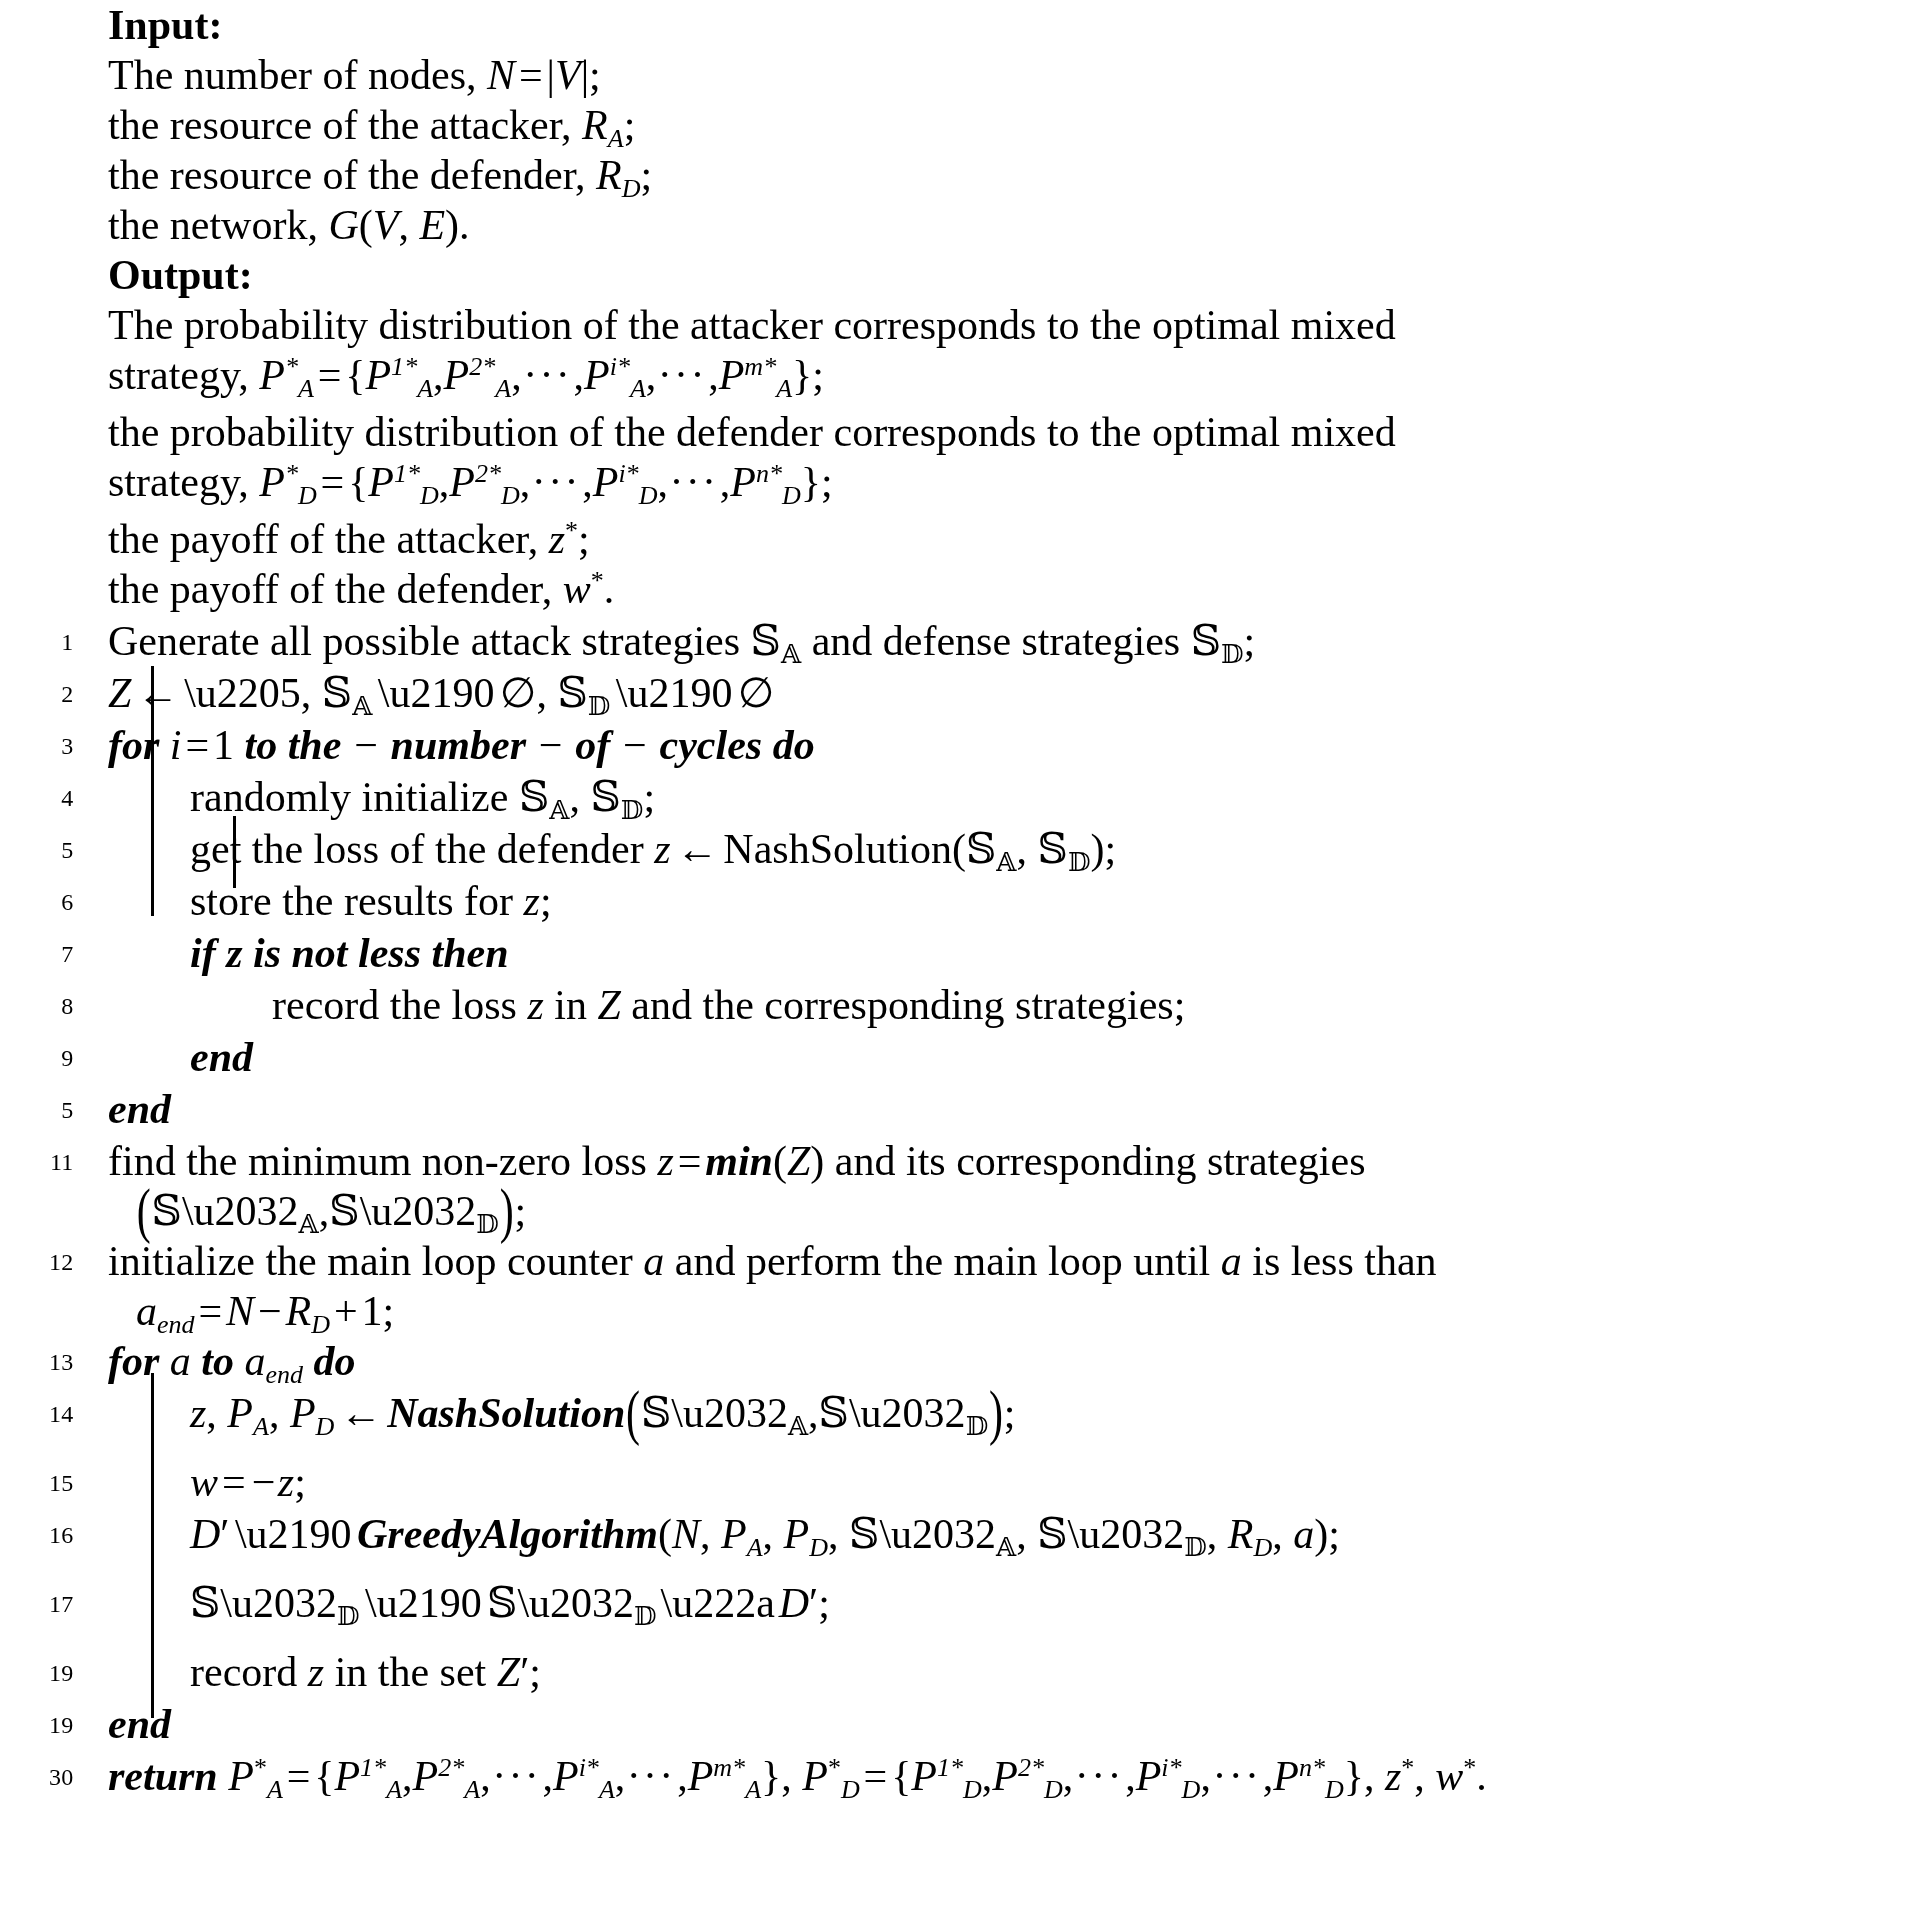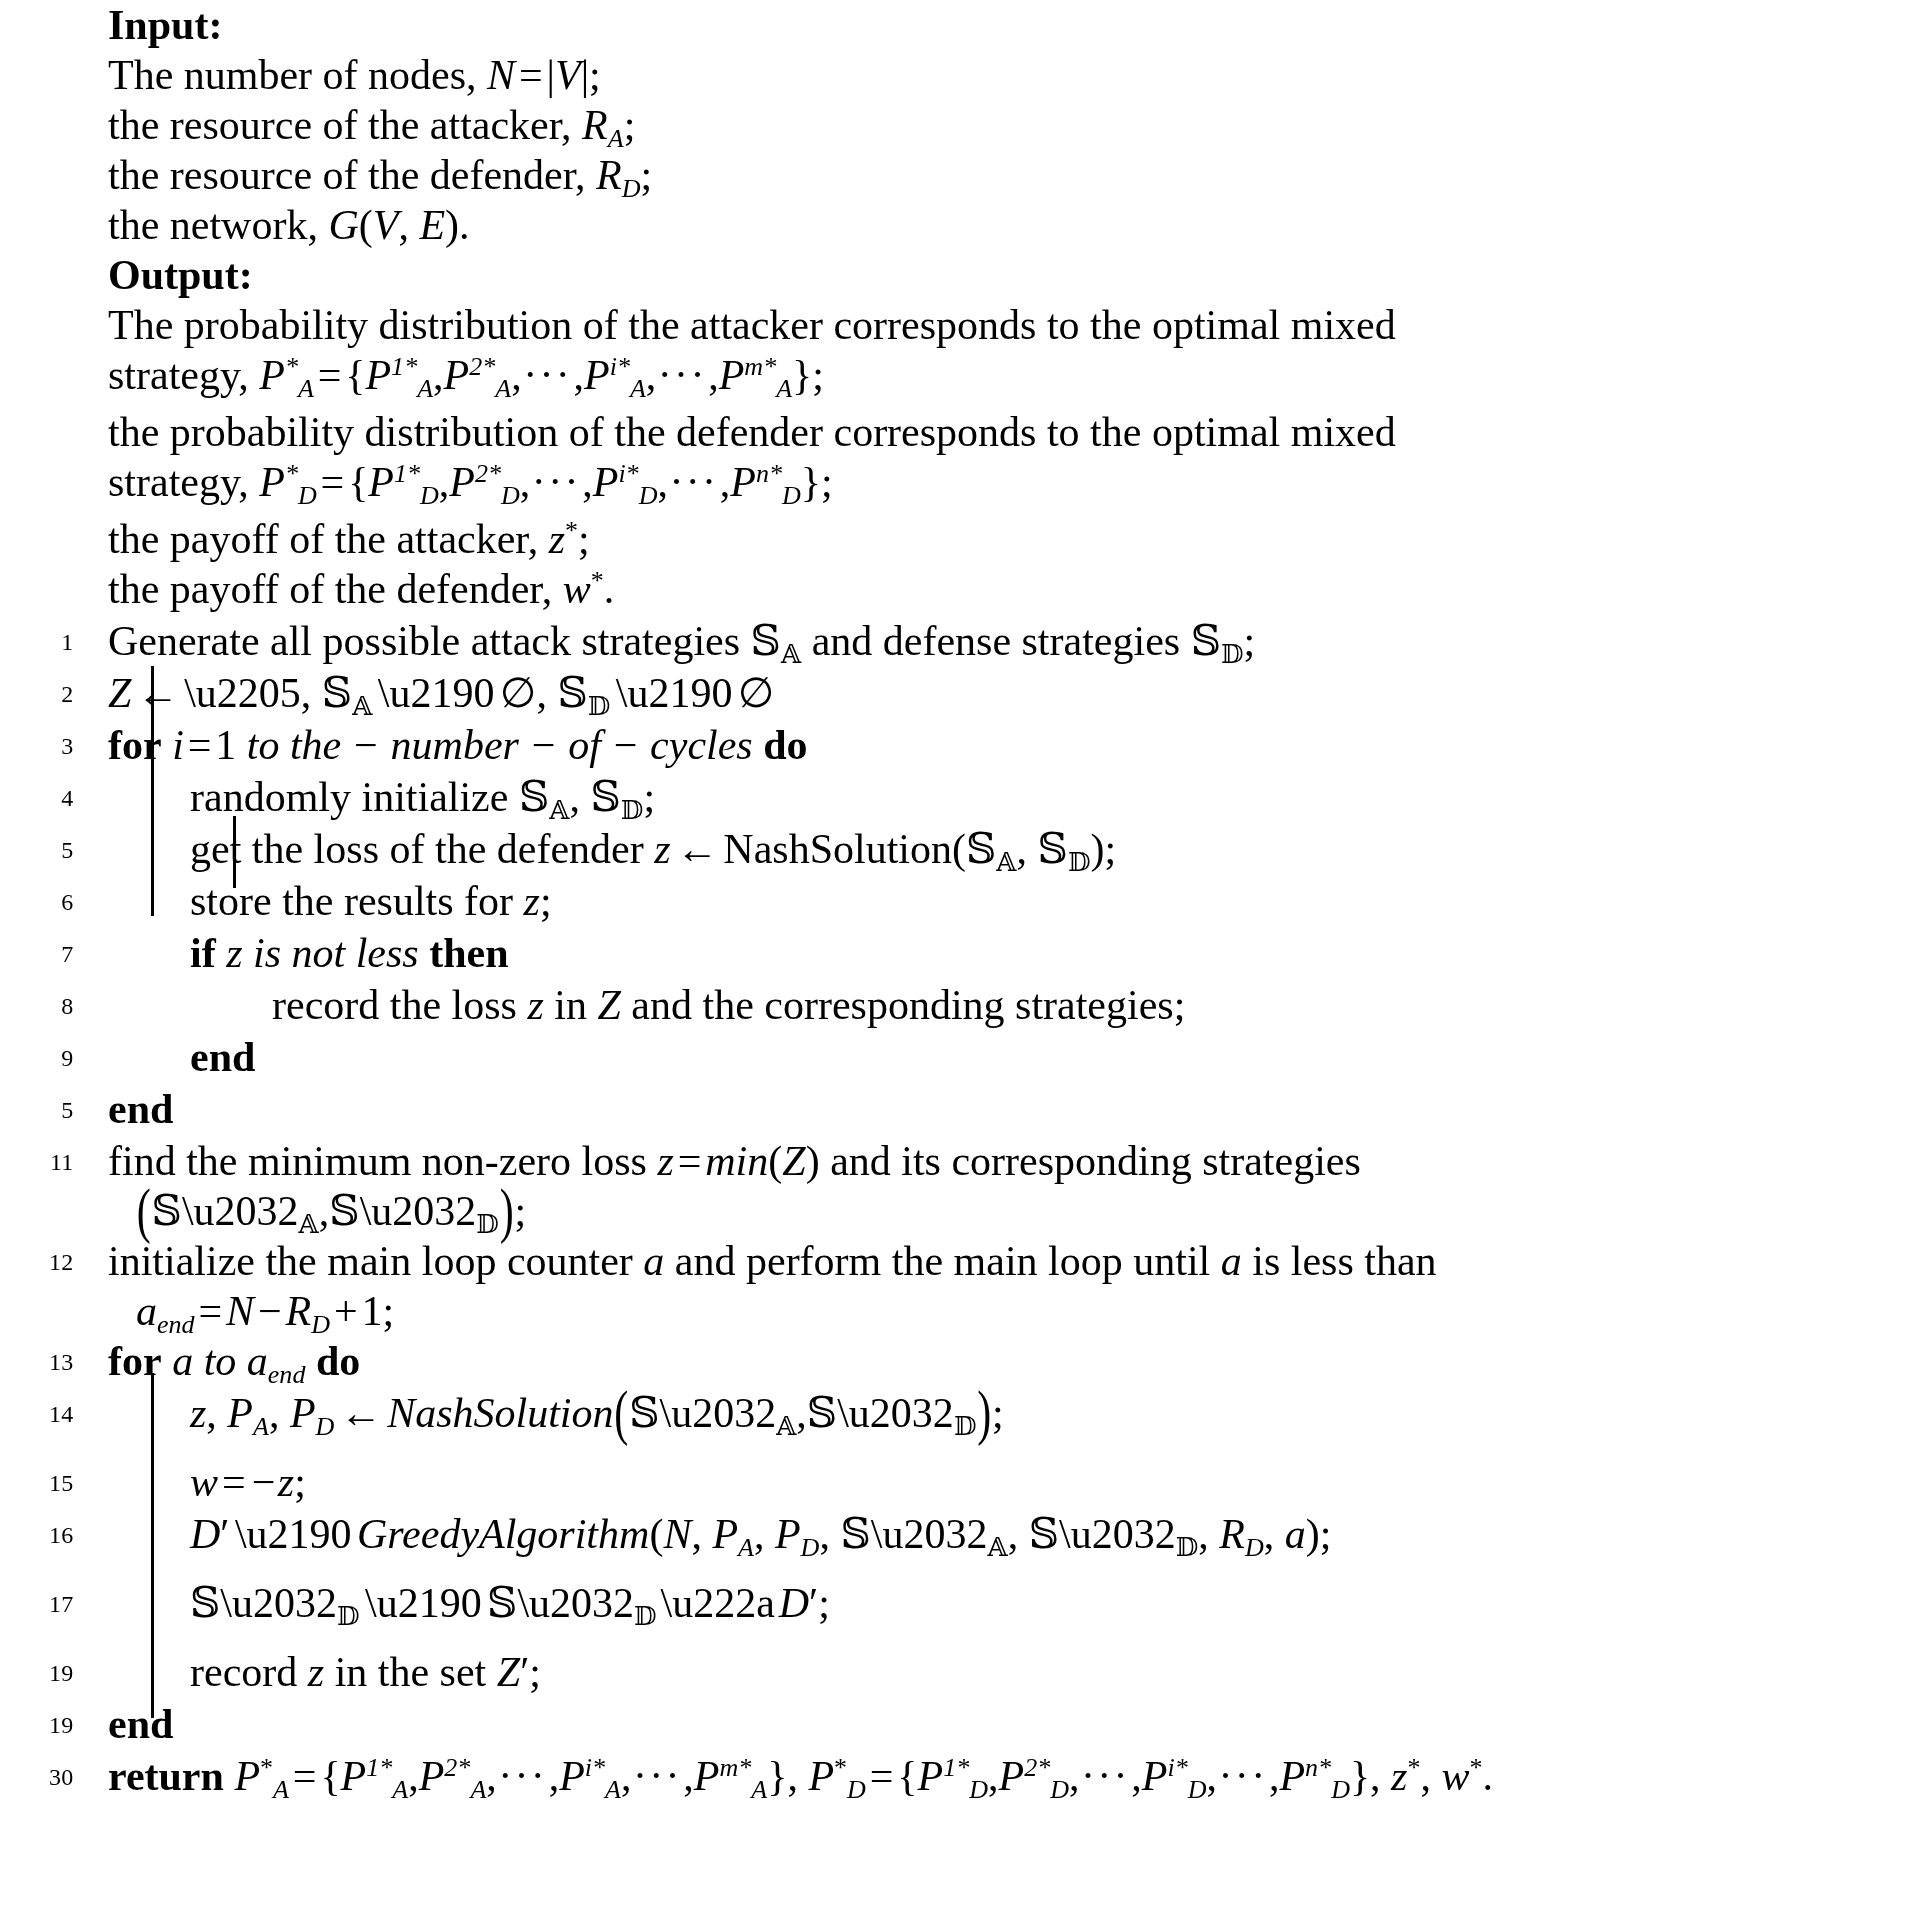--- a/index.html
+++ b/index.html
@@ -74,22 +74,22 @@
   .ind1 .content { padding-left: 108px; }
   .ind2 .content { padding-left: 190px; }
 
   
   .rule {
     position: absolute;
     width: 2.7px;
     background: #000;
   }
 
-  .kw { font-weight: bold; }
-  .it { font-style: italic; }
+  .kw { font-weight: bold; font-style: italic; }
+  .it { font-style: italic; font-weight: bold; }
 
   
   .m { font-style: italic; font-family: "Liberation Serif","DejaVu Serif",serif; }
   .mr { font-style: normal; }
   sub, sup {
     font-size: 0.62em;
     line-height: 0;
     font-style: italic;
   }
   sub { vertical-align: -0.30em; }

